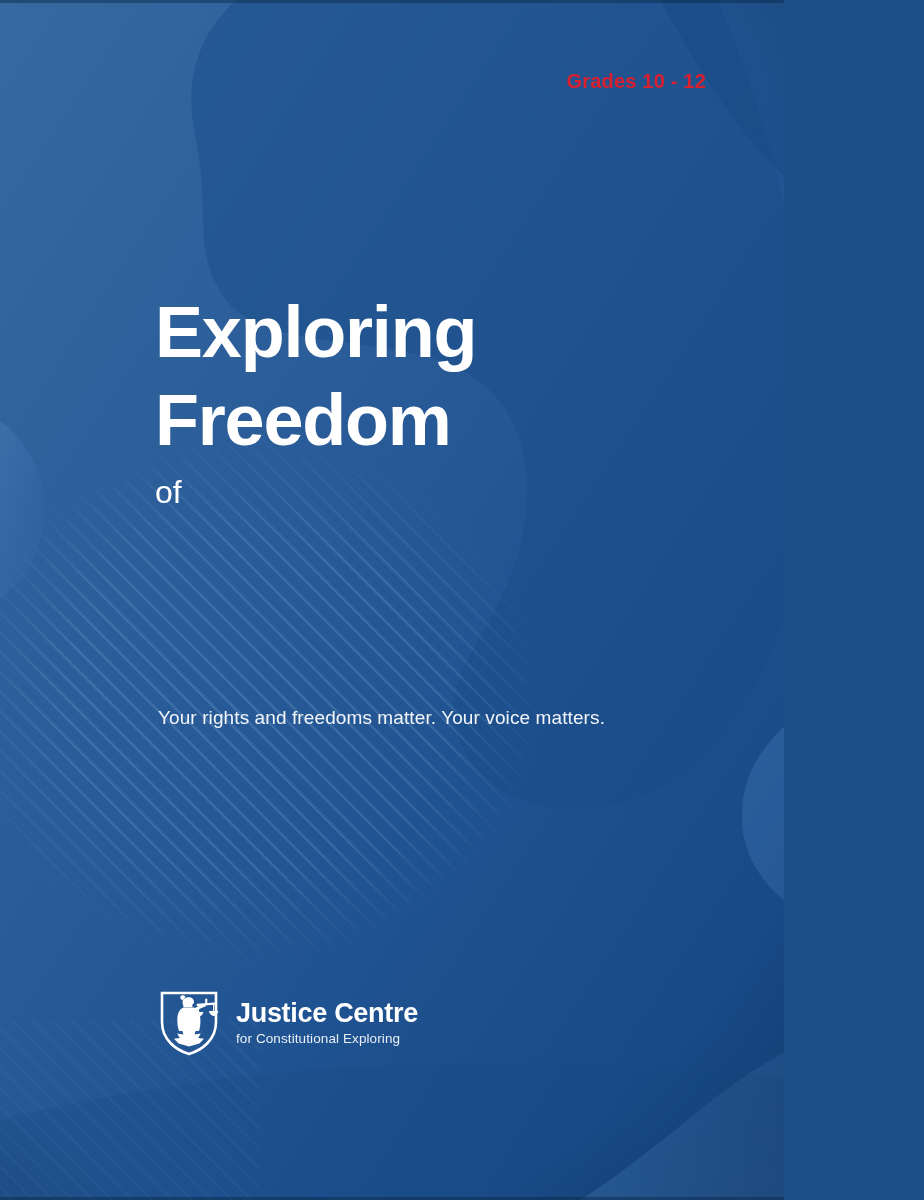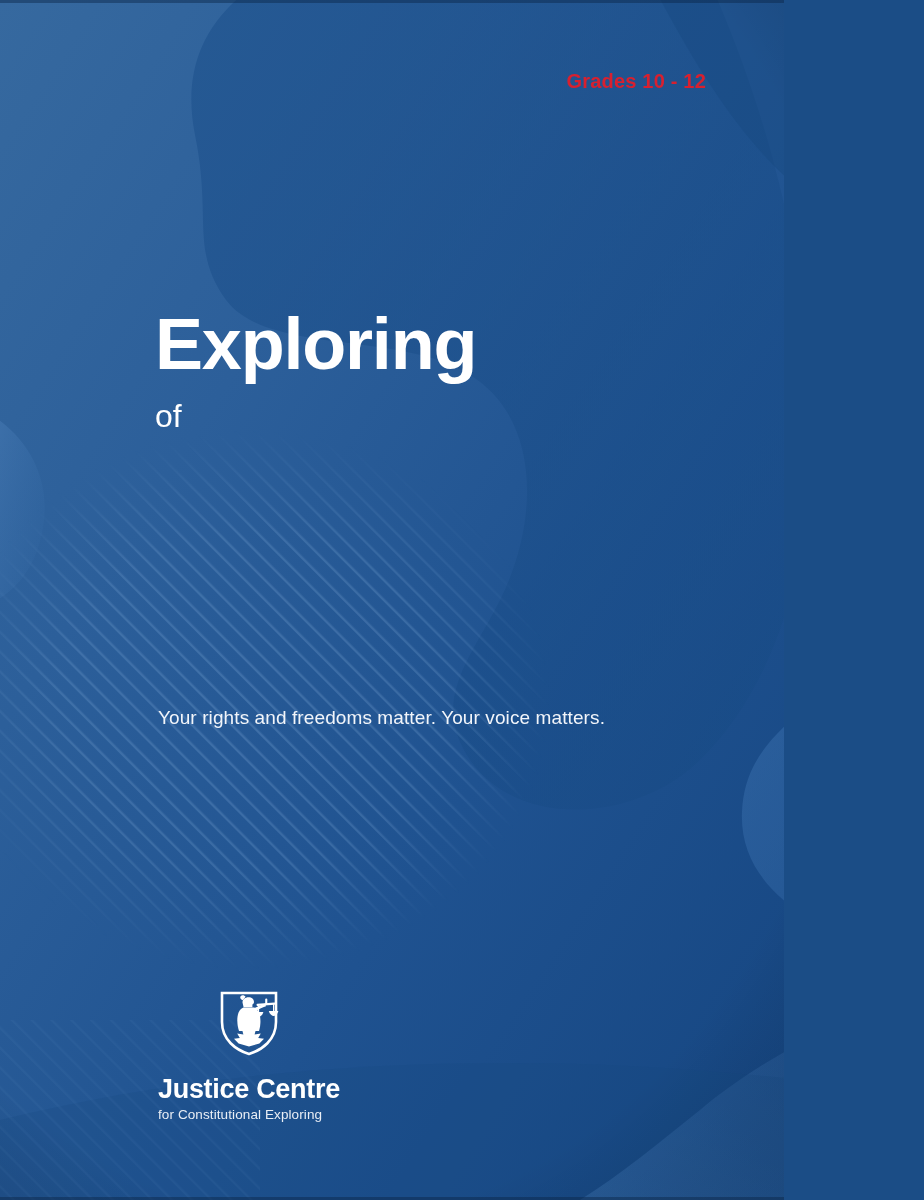--- a/index.html
+++ b/index.html
@@ -69,21 +69,20 @@
     color: #d8202f;
     white-space: nowrap;
   }
 
   
   #title-block {
     position: absolute;
     left: 155px;
     top: 288px;
     width: 620px;
-    margin-top: 12px;
   }
 
   .title-line {
     color: #ffffff;
     font-weight: bold;
     font-size: 72px;
     line-height: 88px;
     letter-spacing: -1.2px;
     white-space: nowrap;
   }
@@ -122,21 +121,20 @@
   }
 
   
   #logo-lockup {
     position: absolute;
     left: 158px;
     top: 988px;
     display: flex;
     align-items: center;
     gap: 16px;
-    flex-direction: column;
   }
 
   #logo-crest {
     width: 62px;
     height: 68px;
     flex: 0 0 auto;
     display: block;
   }
 
   #logo-wordmark {
@@ -270,20 +268,21 @@
     <rect x="0" y="0" width="924" height="1200" fill="url(#vignetteGrad)"></rect>
   </svg>
 
   <div class="edge-rule top"></div>
   <div class="edge-rule bottom"></div>
 
   <div id="grade-badge">Grades 10 - 12</div>
 
   <div id="title-block">
     <div class="title-line">Exploring</div>
+    <div class="title-line">Freedom</div>
     <div class="title-line small">of</div>
   </div>
 
   <div id="tagline-block">
     <div id="tagline">Your rights and freedoms matter. Your voice matters.</div>
   </div>
 
   <div id="logo-lockup">
 
     <svg id="logo-crest" viewBox="0 0 62 68" aria-hidden="true">

